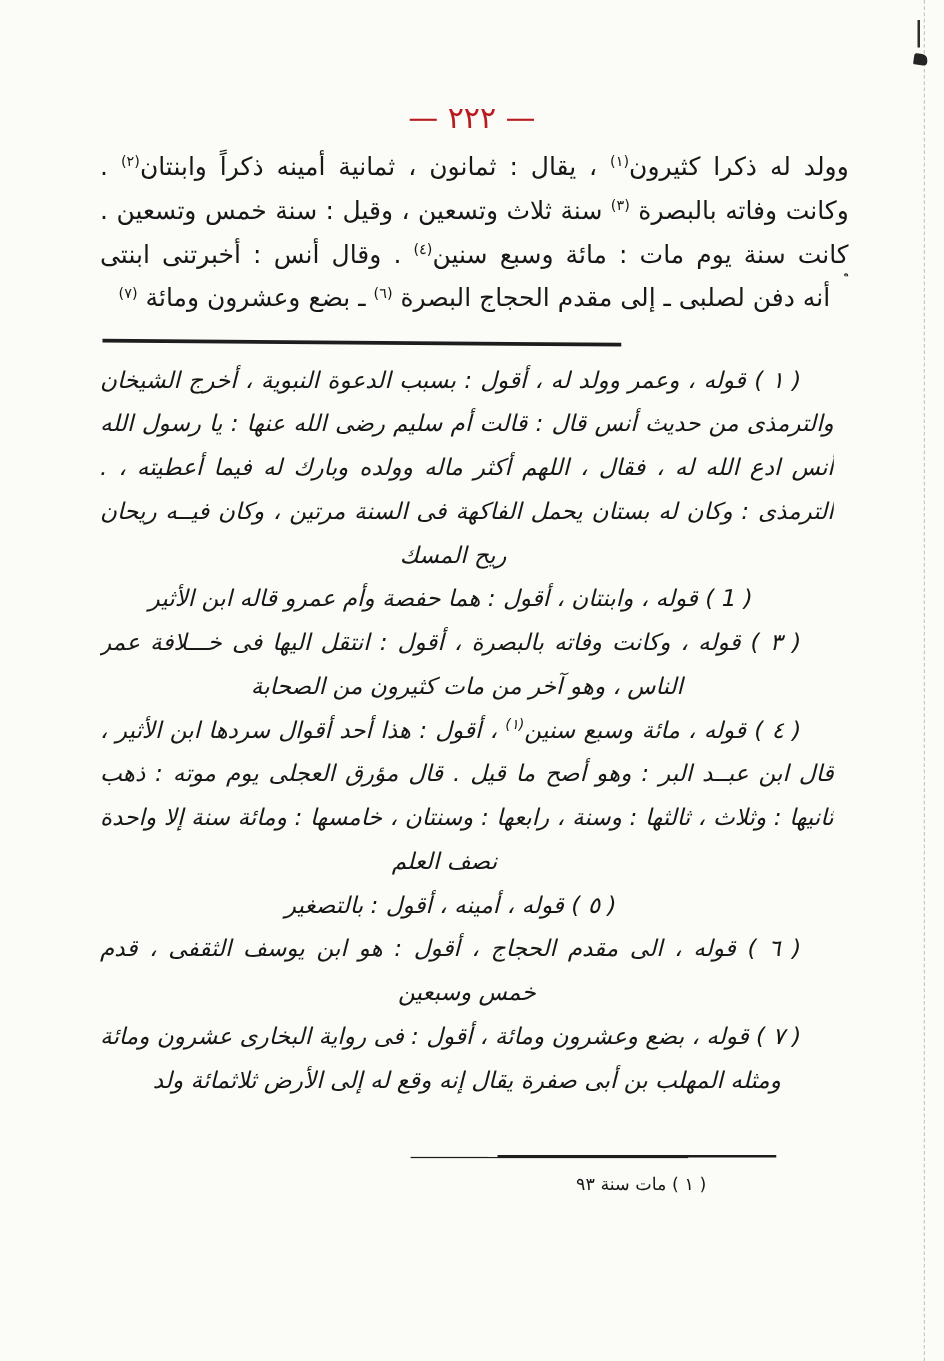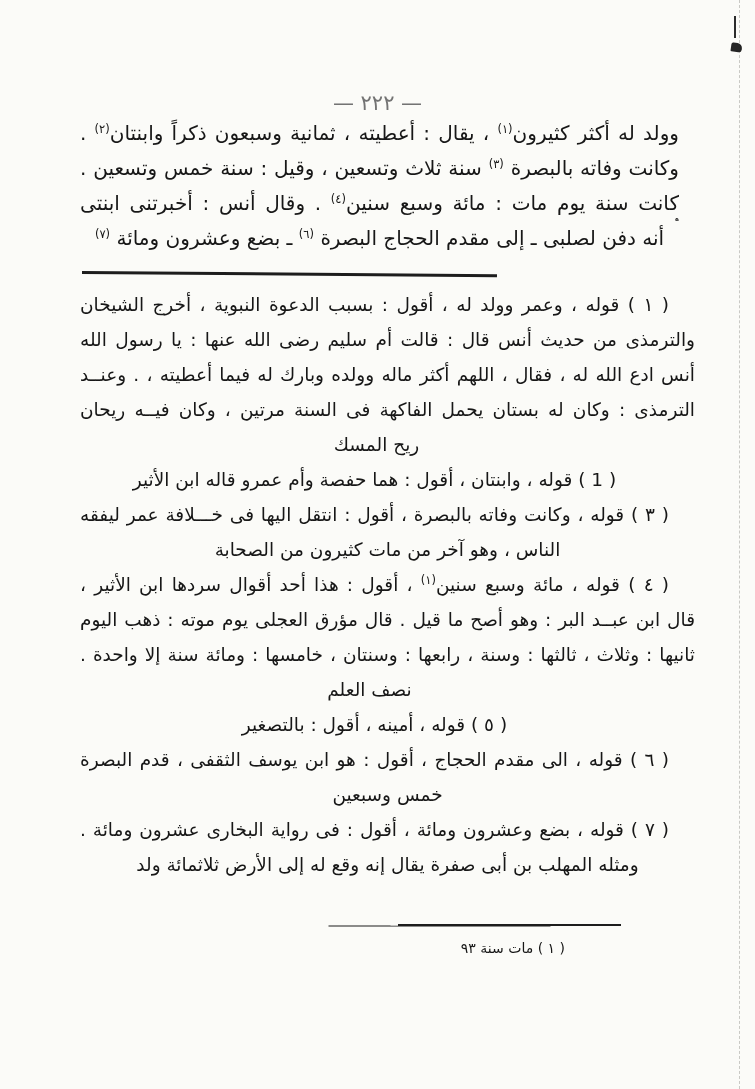--- a/index.html
+++ b/index.html
@@ -8,30 +8,31 @@
     background:#fbfbf8;
     font-family:"DejaVu Sans", sans-serif;
     color:#171717;
     position:relative;overflow:hidden;
     -webkit-font-smoothing:antialiased;
   }
   .page{position:absolute;inset:0;direction:rtl;}
 
   .page-number{
     position:absolute;top:80px;left:0;right:0;
-    text-align:center;font-size:21px;letter-spacing:2px;color:#737373;margin-top:11px;
+    text-align:center;font-size:24px;letter-spacing:2px;color:#b91c1c;
   }
 
   .main-text{
     position:absolute;top:116px;right:76px;left:80px;
     font-size:20px;
   }
   .footnotes{
-    position:absolute;top:287px;right:60px;left:80px;
+    position:absolute;top:287px;right:88px;left:80px;
     font-size:18.5px;
+    font-style:italic;
   }
   .line{
     height:35px;line-height:35px;overflow:hidden;
   }
   .just{text-align:justify;text-align-last:justify;}
   .start{text-align:center;}
   .indent{padding-right:26px;}
   .sup{
     font-size:11.5px;vertical-align:7px;line-height:0;
   }
@@ -68,21 +69,21 @@
 
 <div class="page">
 
   <div class="edge-line"></div>
   <div class="edge-mark-line"></div>
   <div class="edge-mark-blob"></div>
 
   <div class="page-number">— ٢٢٢ —</div>
 
   <div class="main-text" id="main-text">
-      <div class="line just"><span>وولد له أكثر كثيرون</span><span class="sup">(١)</span><span> ، يقال : أعطيته ، ثمانية وسبعون ذكراً وابنتان</span><span class="sup">(٢)</span><span> .</span></div>
+      <div class="line just"><span>وولد له ذكرا كثيرون</span><span class="sup">(١)</span><span> ، يقال : ثمانون ، ثمانية أمينه ذكراً وابنتان</span><span class="sup">(٢)</span><span> .</span></div>
       <div class="line just"><span>وكانت وفاته بالبصرة </span><span class="sup">(٣)</span><span> سنة ثلاث وتسعين ، وقيل : سنة خمس وتسعين . وقيل :</span></div>
       <div class="line just"><span>كانت سنة يوم مات : مائة وسبع سنين</span><span class="sup">(٤)</span><span> . وقال أنس : أخبرتنى ابنتى أُمَيْنَة </span></div>
       <div class="line start"><span>أنه دفن لصلبى ـ إلى مقدم الحجاج البصرة </span><span class="sup">(٦)</span><span> ـ بضع وعشرون ومائة </span><span class="sup">(٧)</span></div>
     </div>
 
   <div class="sep-main"></div>
 
   <div class="footnotes" id="footnotes">
       <div class="footnote">
         <div class="line just indent"><span>( ١ ) قوله ، وعمر وولد له ، أقول : بسبب الدعوة النبوية ، أخرج الشيخان</span></div>

